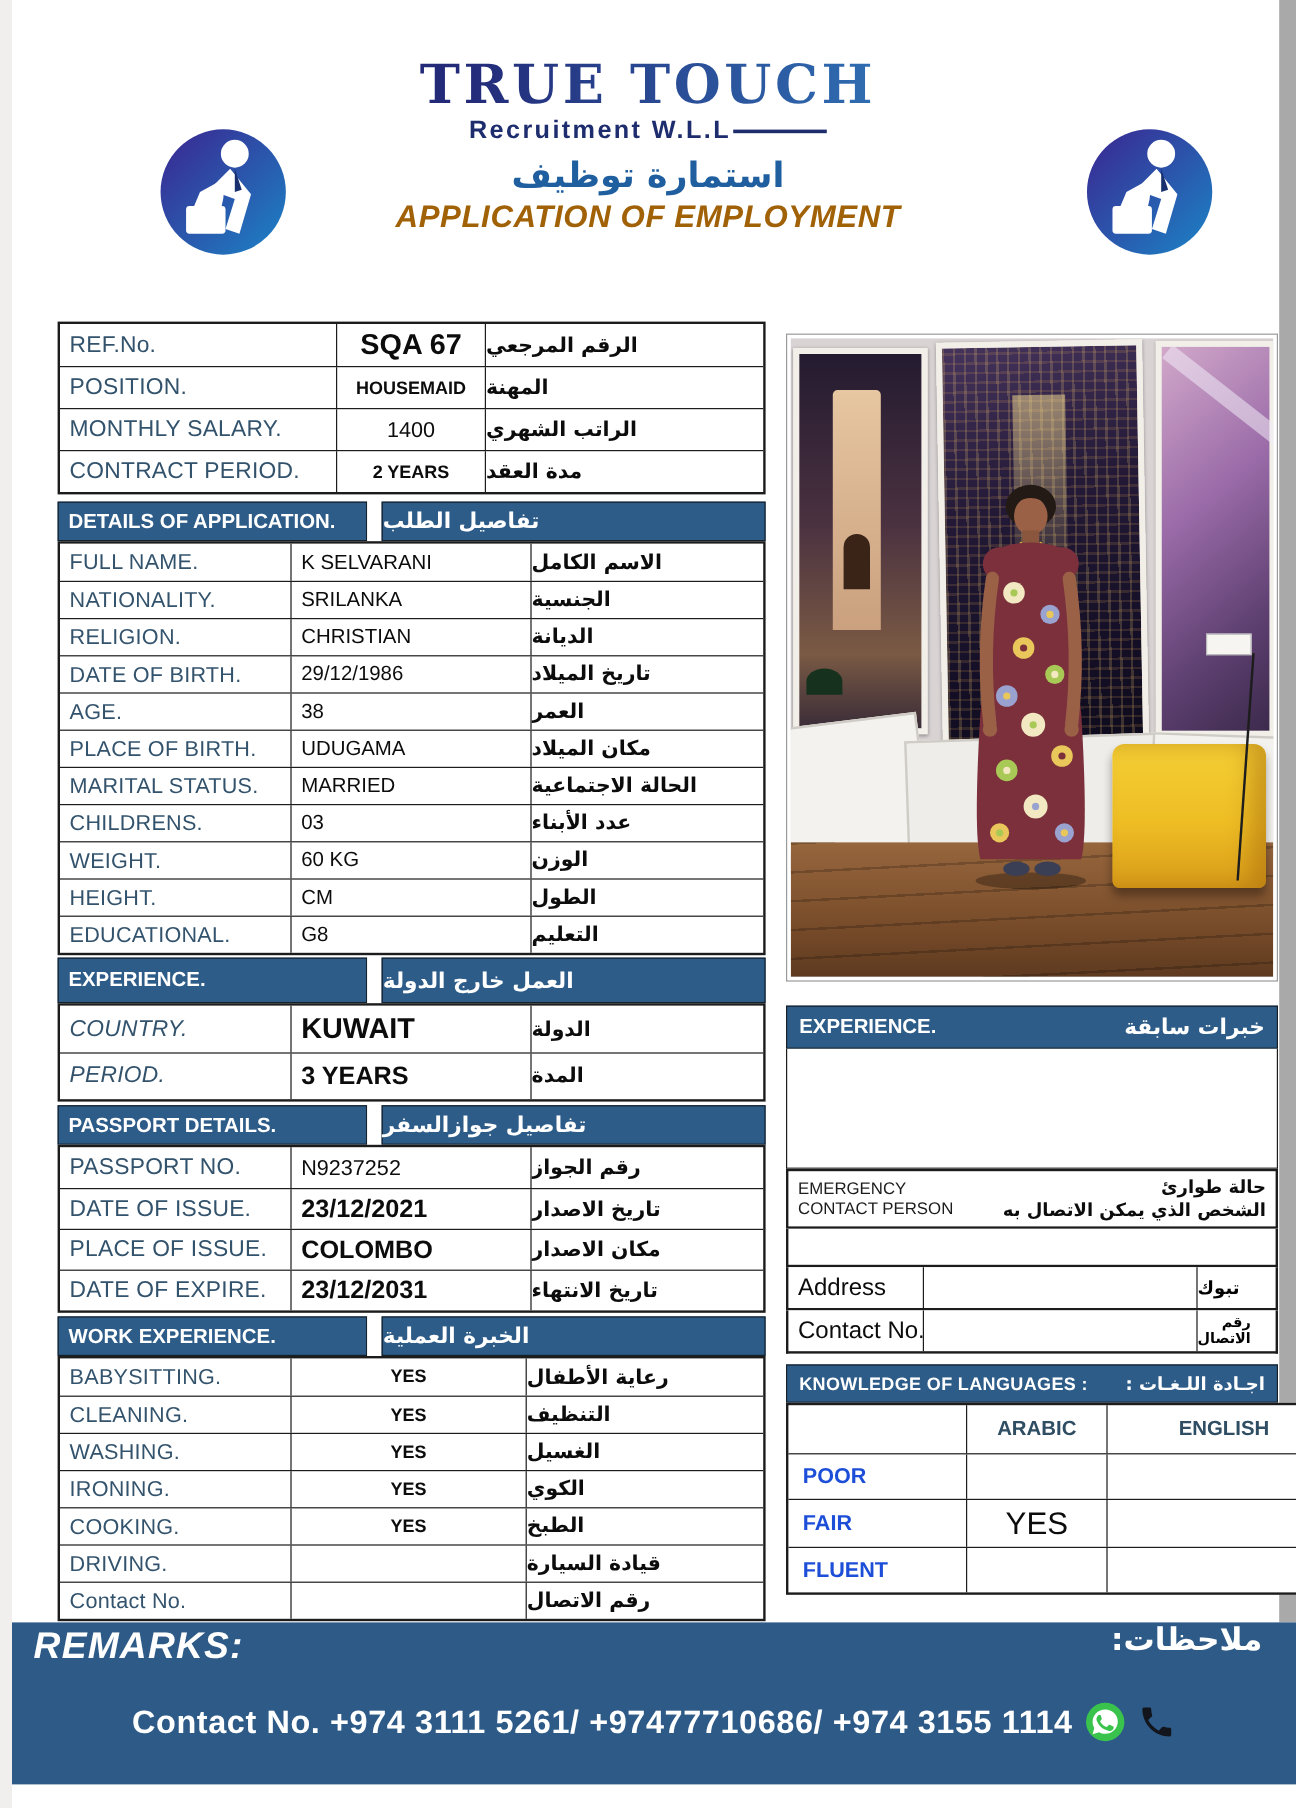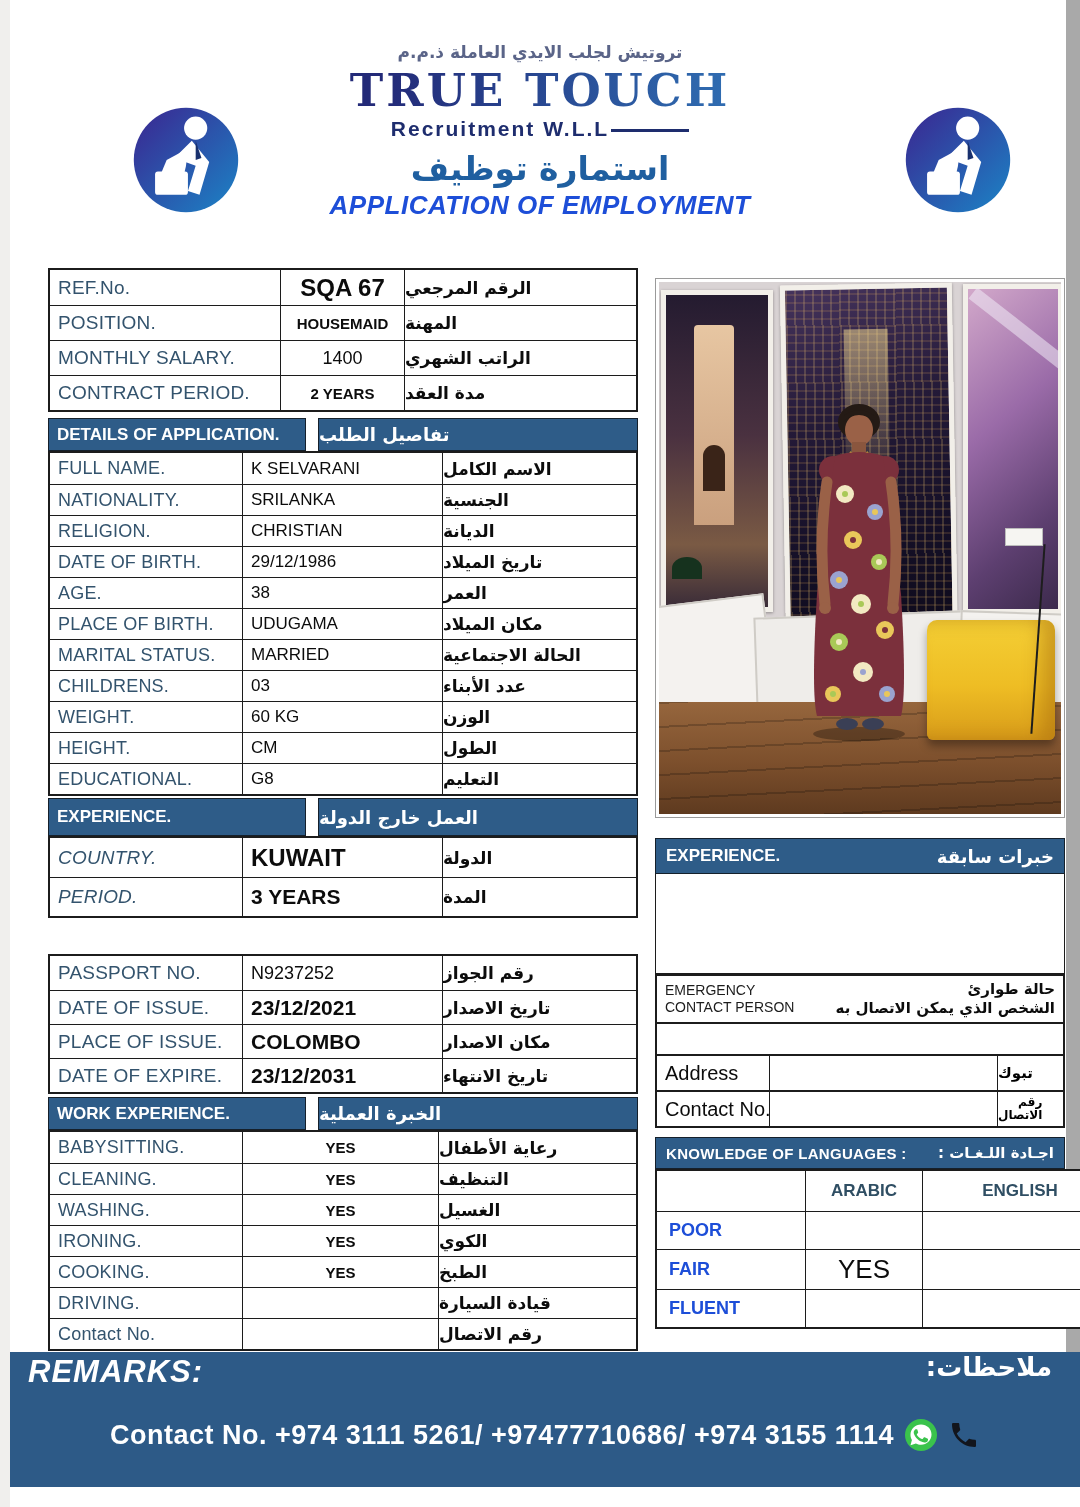--- a/index.html
+++ b/index.html
@@ -11,22 +11,22 @@
   .edge-left  { position:absolute; left:0; top:0; width:10px; height:1507px; background:#f0efed; }
   .edge-right { position:absolute; right:0; top:0; width:14px; height:1352px; background:#a9a9a9; }
 
   
   .hdr { position:absolute; left:280px; top:42px; width:520px; text-align:center; }
   .hdr .co-ar { font-family:"DejaVu Sans",sans-serif; font-size:17px; font-weight:700; color:#5a6488; direction:rtl; }
   .hdr .co-name { margin-top:2px; font-family:"DejaVu Serif",serif; font-size:45px; font-weight:800; letter-spacing:3px;
                   background:linear-gradient(90deg,#232a78 20%,#2f6bb0 85%); -webkit-background-clip:text; background-clip:text; color:transparent; }
   .hdr .co-sub { font-size:21px; font-weight:700; color:#1e2d6e; letter-spacing:2px; }
   .hdr .co-sub .uline { display:inline-block; width:78px; border-bottom:3px solid #1e2d6e; transform:translateY(-4px); margin-left:2px; }
-  .hdr .form-ar { margin-top:8px; font-family:"DejaVu Sans",sans-serif; font-size:33px; font-weight:700; color:#1f5fa0; direction:rtl; }
-  .hdr .form-en { margin-top:2px; font-size:26px; font-weight:800; font-style:italic; color:#1d4ed8; letter-spacing:.5px; }
+  .hdr .form-ar { margin-top:8px; font-family:"DejaVu Sans",sans-serif; font-size:29px; font-weight:700; color:#1f5fa0; direction:rtl; }
+  .hdr .form-en { margin-top:2px; font-size:26px; font-weight:800; font-style:italic; color:#a16207; letter-spacing:.5px; }
 
   .logo { position:absolute; width:116px; height:116px; }
   .logo.l { left:128px; top:102px; } .logo.r { left:900px; top:102px; }
 
   
   .dtable { position:absolute; left:48px; width:590px; border:2px solid #1c1c1c; background:#fff; }
   .row { display:grid; border-top:1.5px solid #1c1c1c; }
   .row:first-child { border-top:none; }
   .cell { display:flex; align-items:center; overflow:hidden; white-space:nowrap; }
   .cell + .cell { border-left:1.5px solid #1c1c1c; }
@@ -135,21 +135,20 @@
   .footer .contact .txt { font-size:27px; font-weight:700; letter-spacing:.5px; }
 </style>
 </head>
 <body>
 
 <div class="page">
   <div class="edge-left"></div>
   <div class="edge-right"></div>
 
   <div class="hdr">
-    <div class="co-ar">تروتيش لجلب الايدي العاملة ذ.م.م</div>
     <div class="co-name">TRUE TOUCH</div>
     <div class="co-sub"><span>Recruitment W.L.L</span><span class="uline"></span></div>
     <div class="form-ar">استمارة توظيف</div>
     <div class="form-en">APPLICATION OF EMPLOYMENT</div>
   </div>
 
   <svg class="logo l" viewBox="0 0 120 120">
     <defs>
         <linearGradient id="lg1" x1="0" y1="0" x2="1" y2="1">
       <stop offset="0" stop-color="#3b2590"></stop>
@@ -275,20 +274,25 @@
         <div class="cell val v-xl">KUWAIT</div>
         <div class="cell ara">الدولة</div>
       </div>
     <div class="row">
         <div class="cell lab">PERIOD.</div>
         <div class="cell val v-lg">3 YEARS</div>
         <div class="cell ara">المدة</div>
       </div>
   </div>
 
+  <div class="sec-head" style="top:921px">
+    <div class="en">PASSPORT DETAILS.</div>
+    <div class="gap"></div>
+    <div class="ar">تفاصيل جوازالسفر</div>
+  </div>
   <div class="dtable t-pass" style="top:954px">
     <div class="row">
         <div class="cell lab">PASSPORT NO.</div>
         <div class="cell val v-md">N9237252</div>
         <div class="cell ara">رقم الجواز</div>
       </div>
     <div class="row">
         <div class="cell lab">DATE OF ISSUE.</div>
         <div class="cell val v-lg">23/12/2021</div>
         <div class="cell ara">تاريخ الاصدار</div>

